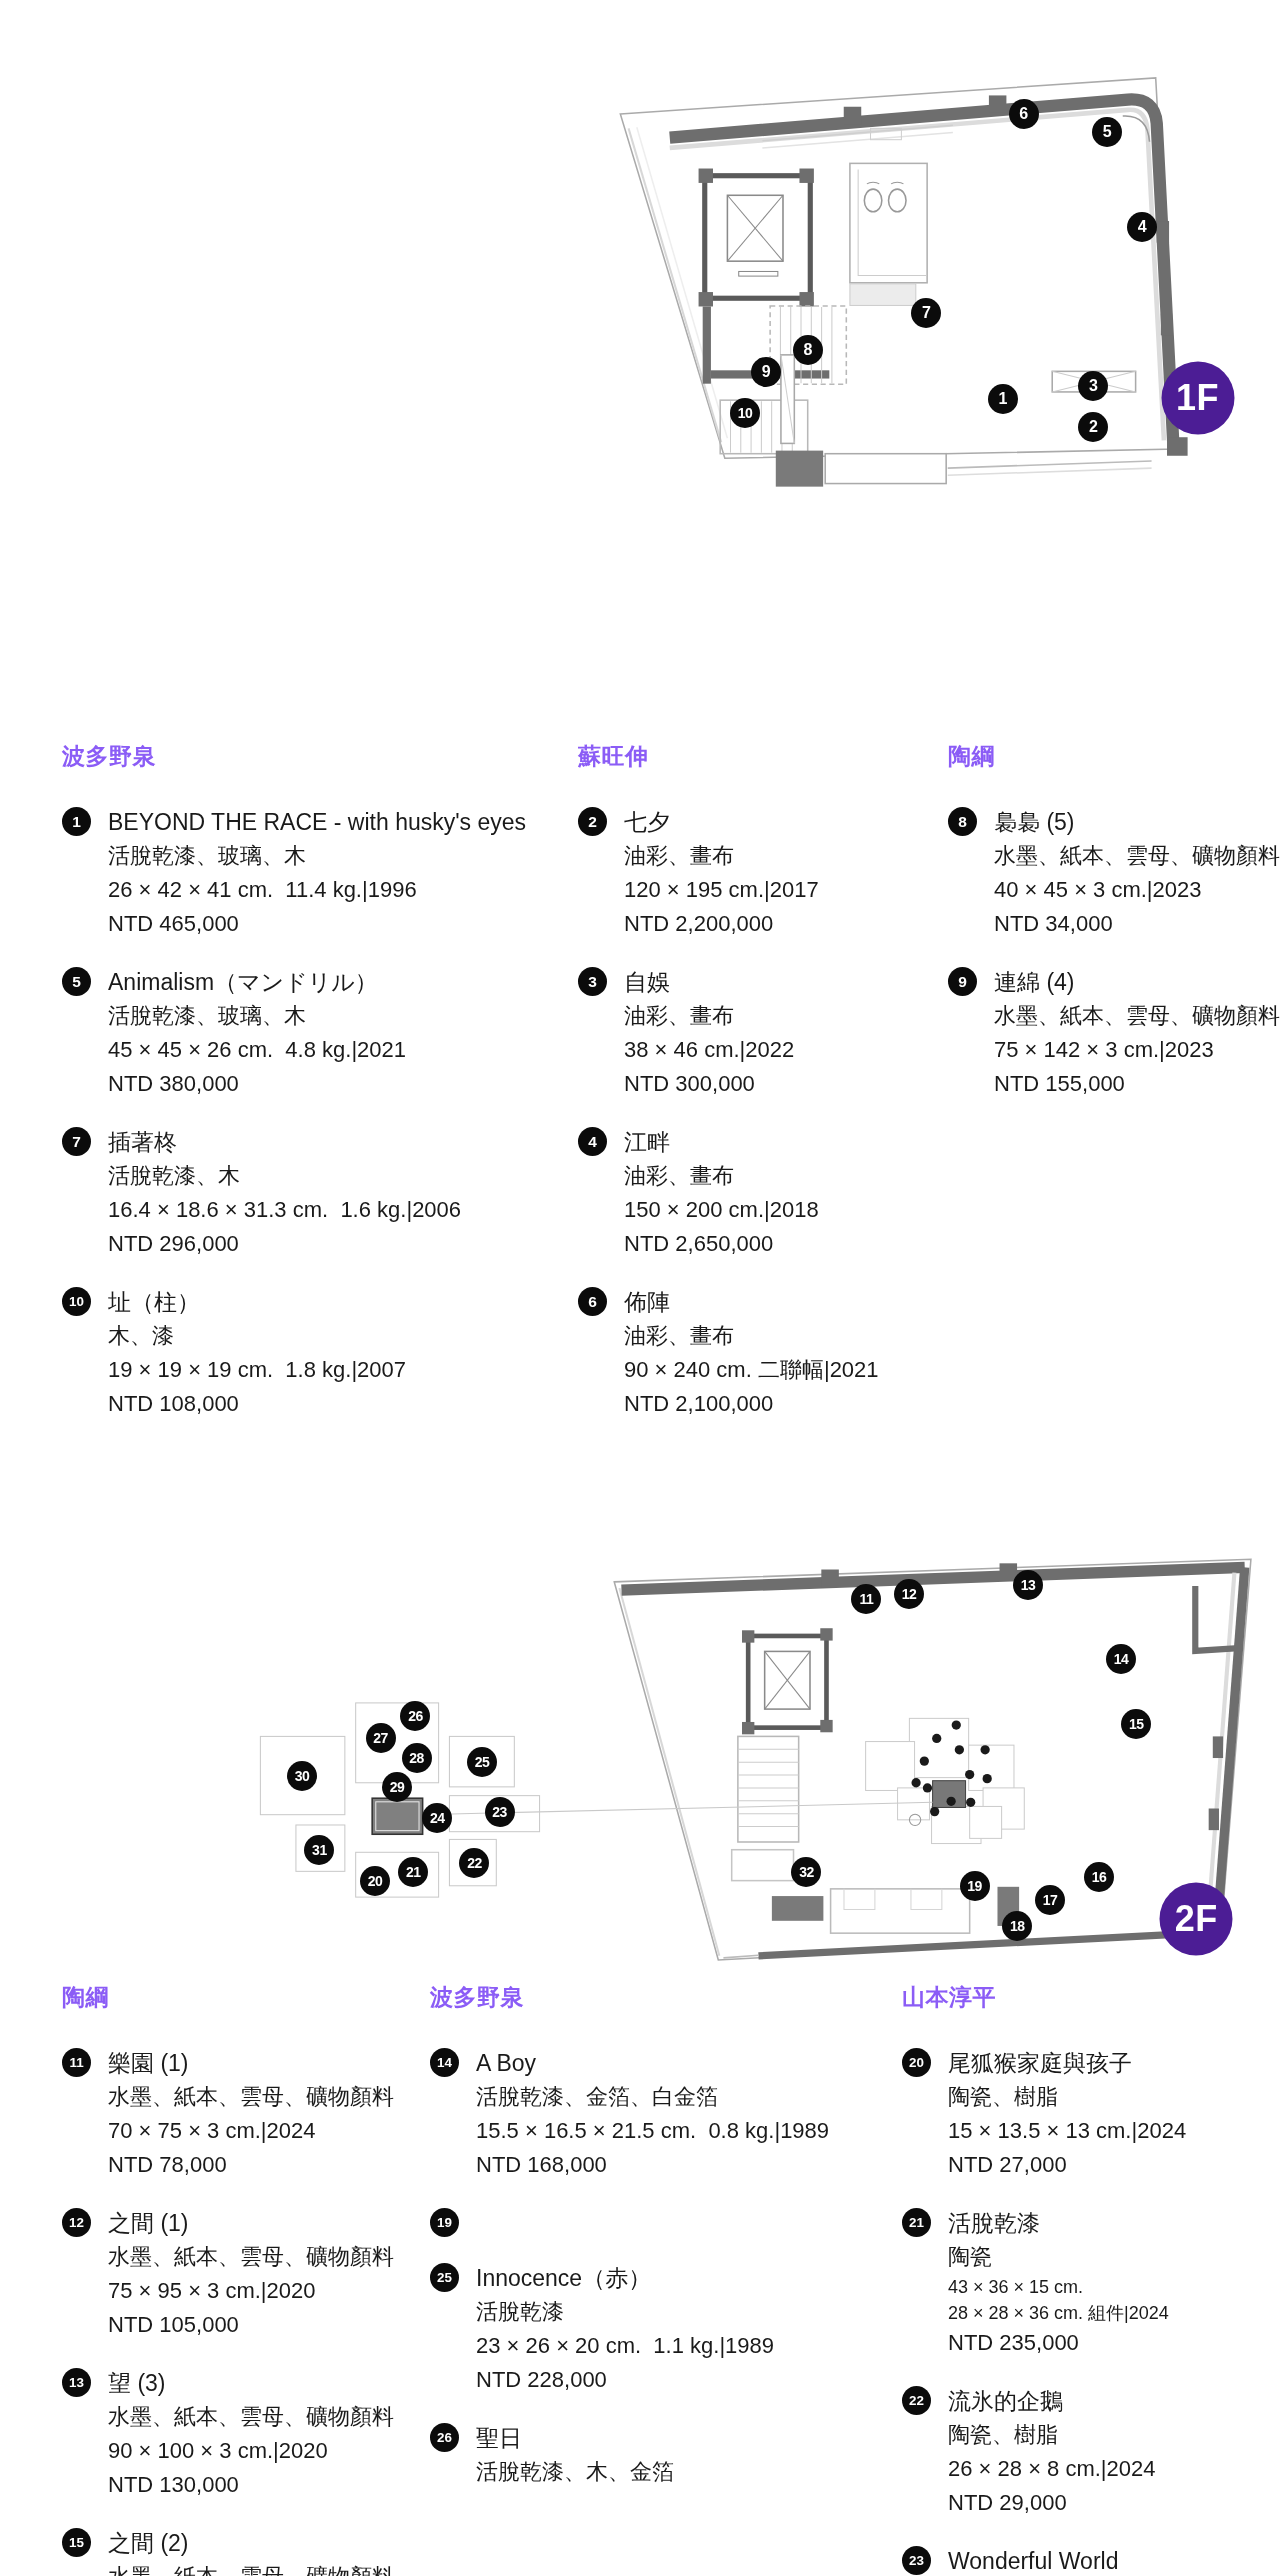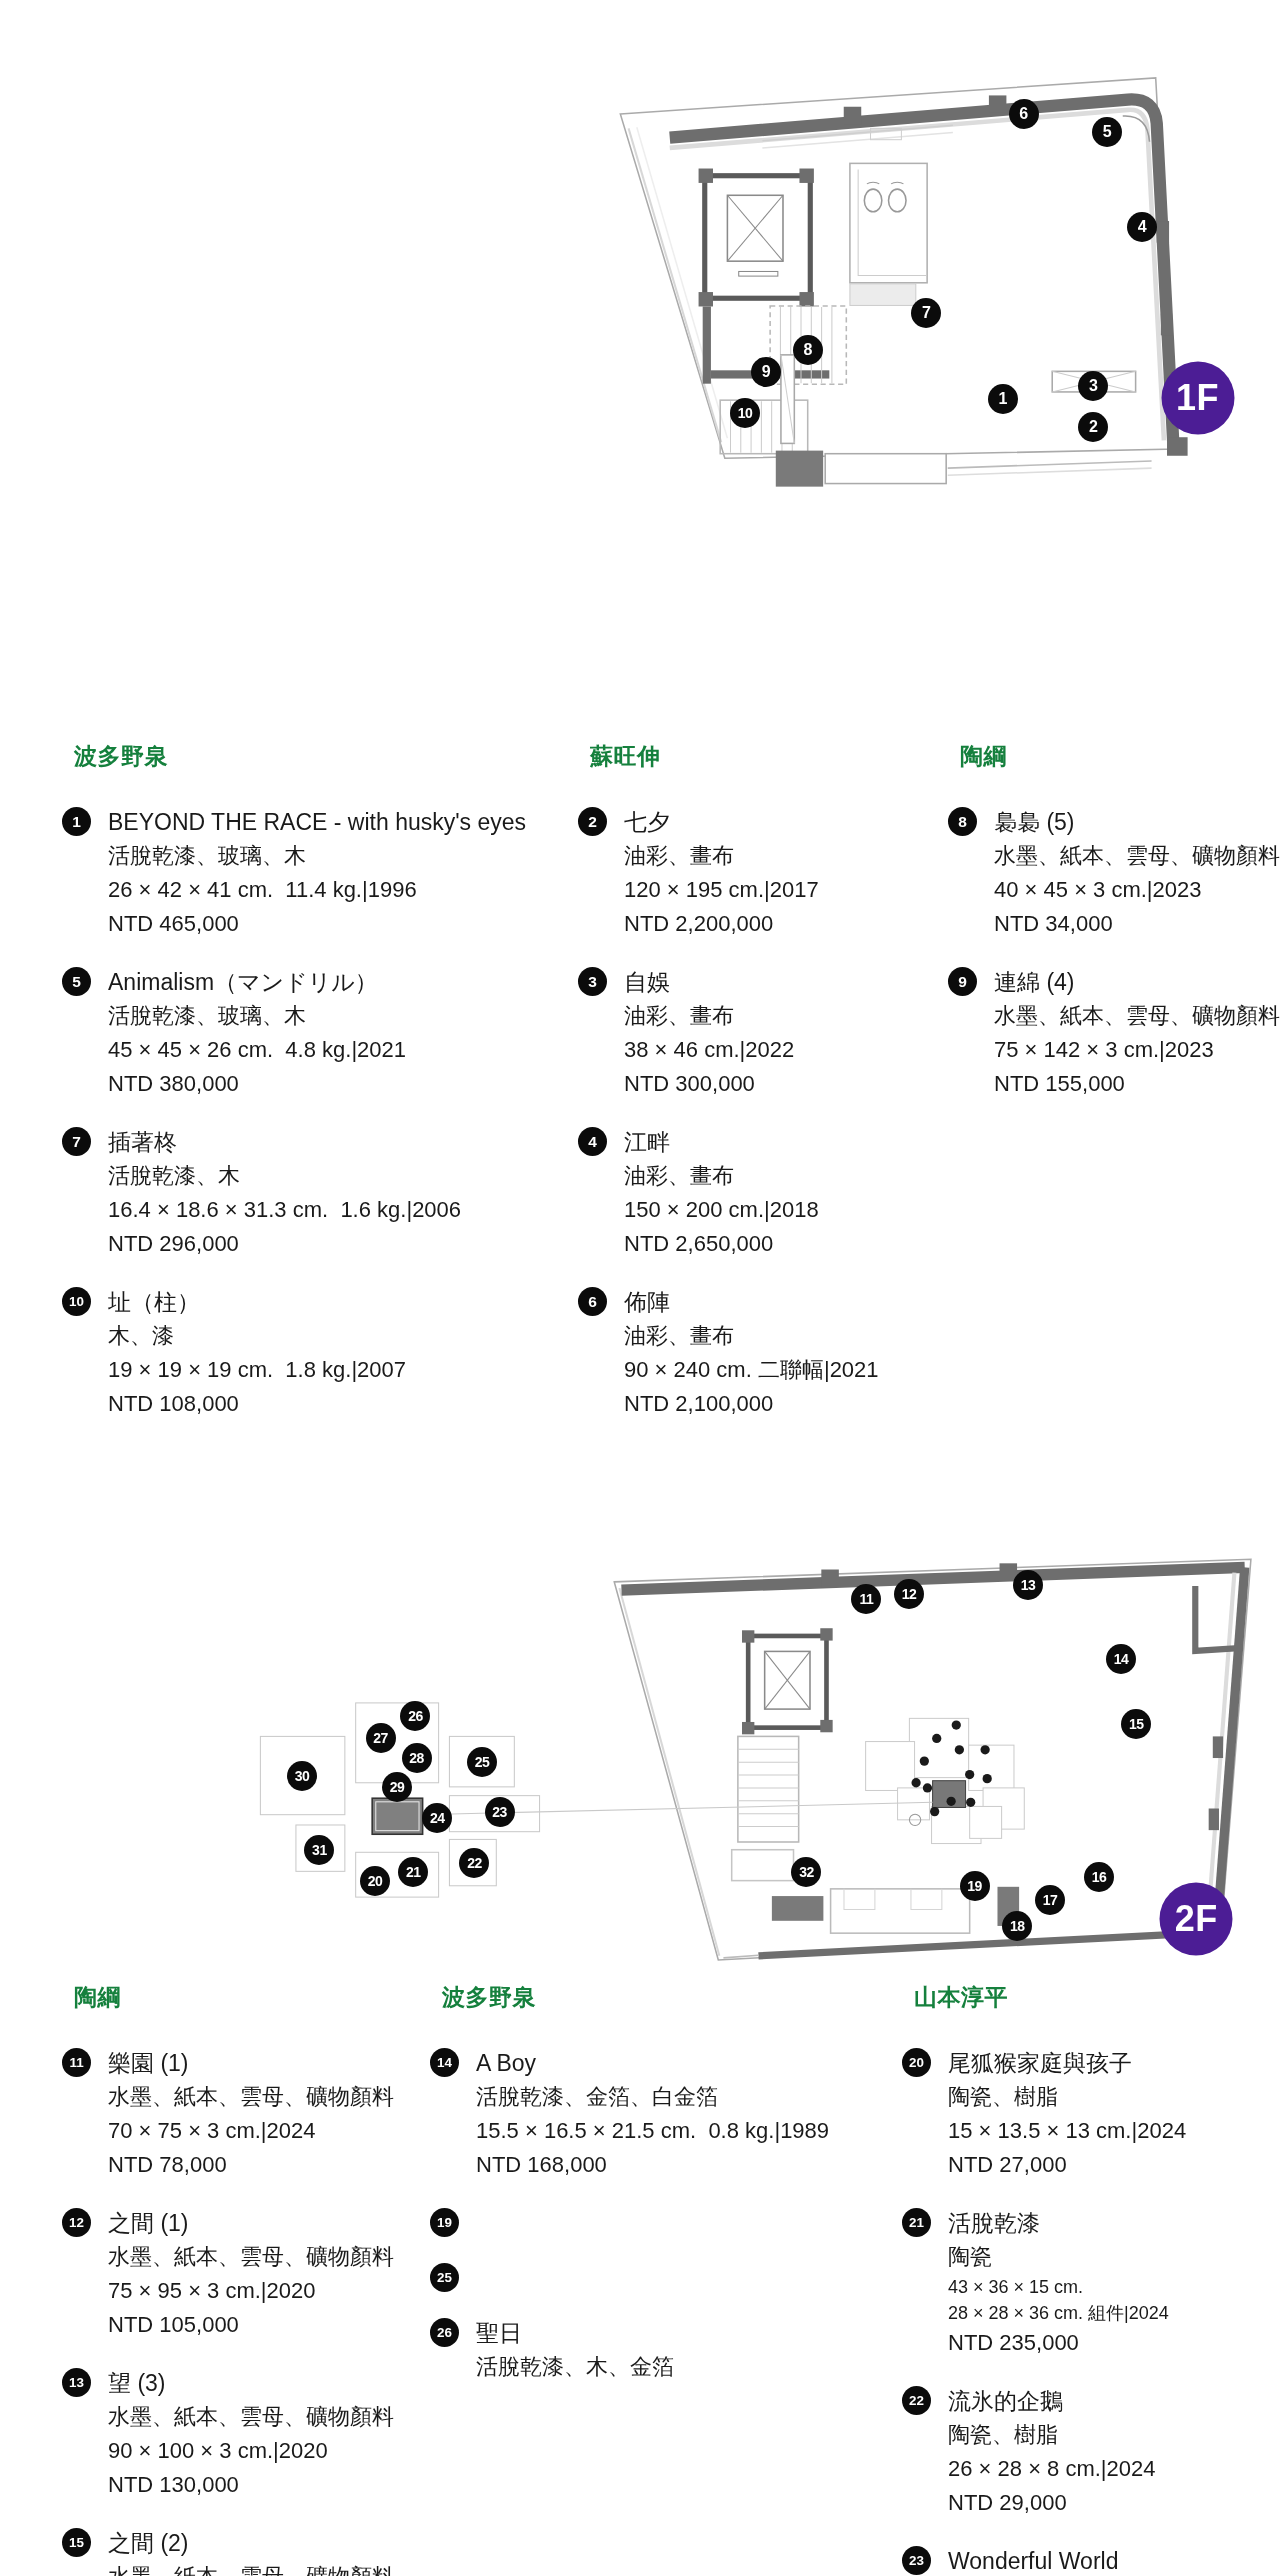--- a/index.html
+++ b/index.html
@@ -20,21 +20,21 @@
   }
   .pmark.two{font-size:14px;}
   .floor-badge{
     position:absolute;width:73px;height:73px;border-radius:50%;background:#4c1d95;color:#fff;
     display:flex;align-items:center;justify-content:center;font-weight:700;font-size:36px;
     transform:translate(-50%,-50%);letter-spacing:0.5px;
   }
 
   
   .col{position:absolute;}
-  .artist{font-size:23px;font-weight:700;color:#15803d;margin:0 0 33px 12px;letter-spacing:0.5px;}
+  .artist{font-size:23px;font-weight:700;color:#8b5cf6;margin:0 0 33px 0;letter-spacing:0.5px;}
   .item{display:flex;gap:17px;margin-bottom:24px;}
   .num{
     flex:0 0 auto;width:29px;height:29px;border-radius:50%;background:#0b0b0b;color:#fff;
     display:flex;align-items:center;justify-content:center;font-size:15.5px;font-weight:700;margin-top:2.1px;
   }
   .num.two{font-size:13.4px;}
   .content{min-width:0;}
   .line{font-size:22px;line-height:34px;white-space:pre-wrap;color:#1a1a1a;}
   .line.title{font-size:23px;}
   .line.small{font-size:18px;line-height:26px;}
@@ -382,20 +382,26 @@
             <div class="line">活脫乾漆、金箔、白金箔</div>
             <div class="line">15.5 × 16.5 × 21.5 cm.  0.8 kg.|1989</div>
             <div class="line price">NTD 168,000</div>
           </div>
         </div>
         <div class="item">
           <div class="num two">19</div>
         </div>
         <div class="item">
           <div class="num two">25</div>
+          <div class="content">
+            <div class="line title">Innocence（赤）</div>
+            <div class="line">活脫乾漆</div>
+            <div class="line">23 × 26 × 20 cm.  1.1 kg.|1989</div>
+            <div class="line price">NTD 228,000</div>
+          </div>
         </div>
         <div class="item">
           <div class="num two">26</div>
           <div class="content">
             <div class="line title">聖日</div>
             <div class="line">活脫乾漆、木、金箔</div>
           </div>
         </div>
       </div>
   </div>

